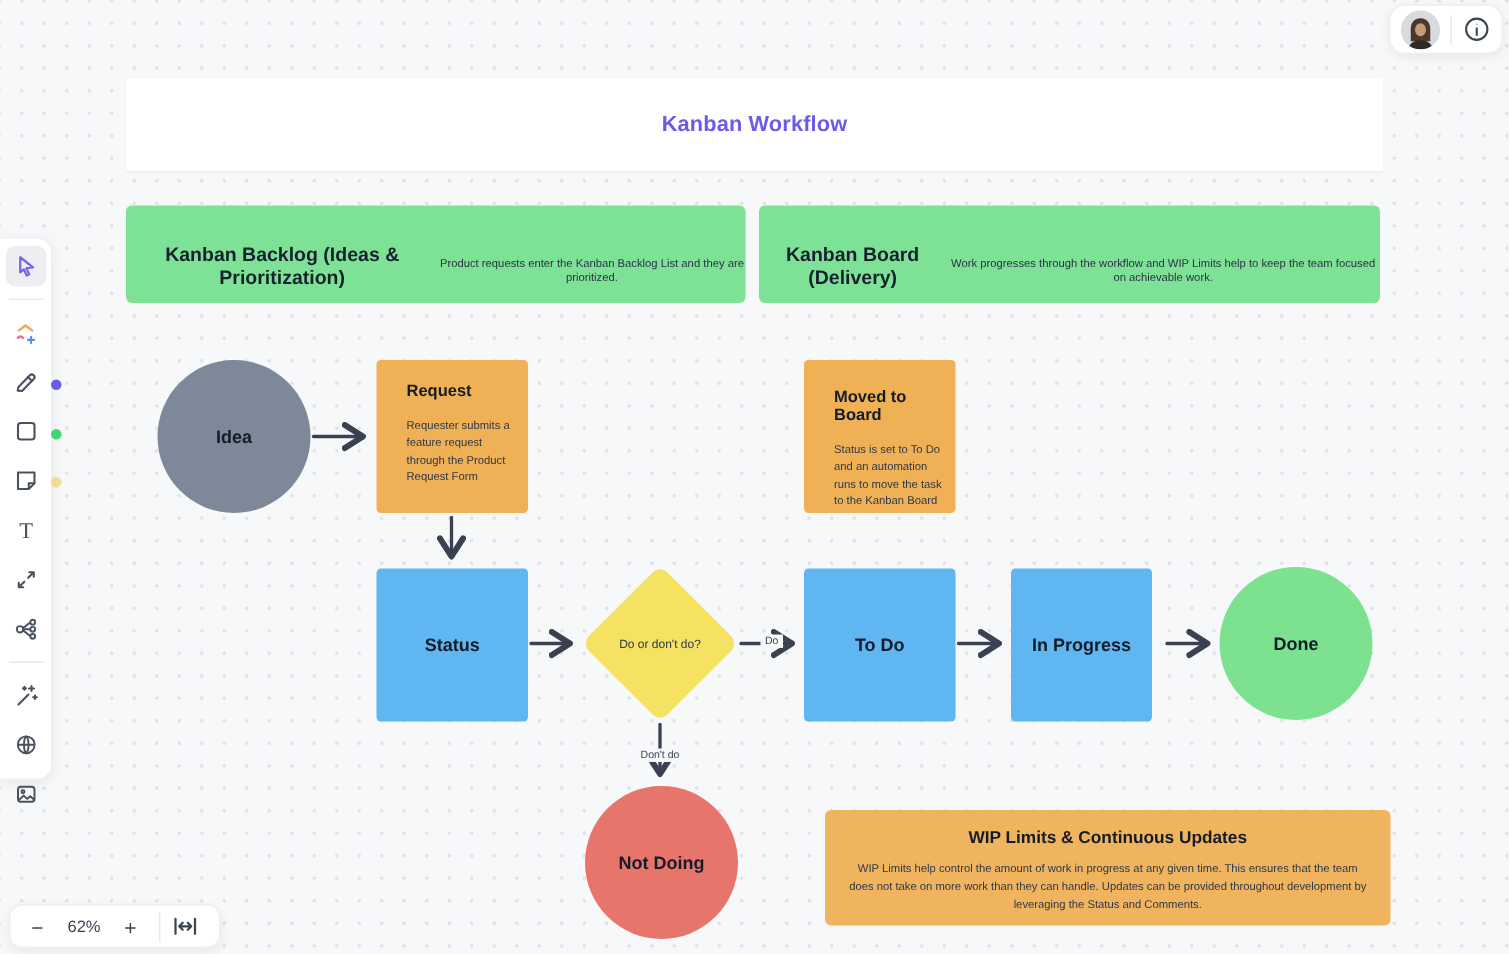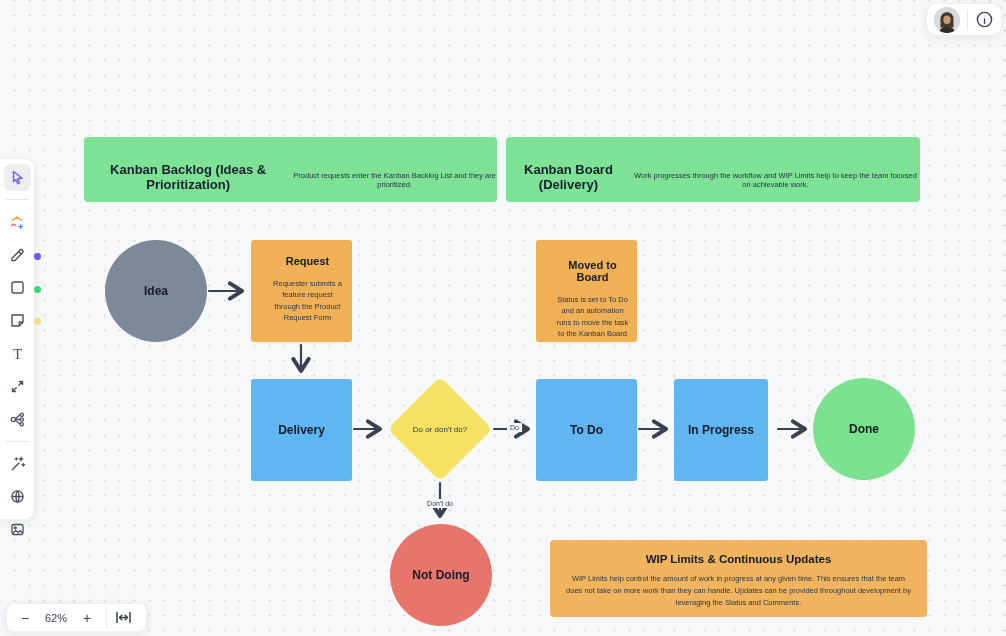--- a/index.html
+++ b/index.html
@@ -48,21 +48,21 @@
   .rect-node {
     border-radius:3px; display:flex; align-items:center; justify-content:center;
     font-size:12px; font-weight:bold; color:#141B29;
   }
   .blue { background:#60B6F0; }
   .r-backlog    { left:251px; top:379px; width:101px; height:102px; }
   .r-todo       { left:536px; top:379px; width:101px; height:102px; }
   .r-inprogress { left:674px; top:379px; width:94px; height:102px; }
 
   .card-node {
-    background:#F0B156; border-radius:3px; text-align:center;
+    background:#F0B156; border-radius:3px; text-align:left;
     padding:15px 8px 0 20px;
   }
   .card-node .ctitle { font-size:11px; font-weight:bold; color:#141B29; }
   .card-node .cbody  { margin-top:11px; font-size:7.5px; line-height:1.5; color:#2E3748; }
   .n-request { left:251px; top:240px; width:101px; height:102px; }
   .n-moved   { left:536px; top:240px; width:101px; height:102px; padding-top:19px; }
 
   .diamond-wrap { left:388px; top:377px; width:104px; height:104px; }
   .diamond-shape {
     position:absolute; left:15px; top:15px; width:74px; height:74px;
@@ -145,20 +145,23 @@
       <line x1="209" y1="291" x2="242" y2="291" marker-end="url(#ah)"></line>
       <line x1="301" y1="345" x2="301" y2="371" marker-end="url(#ah)"></line>
       <line x1="354" y1="429" x2="380" y2="429" marker-end="url(#ah)"></line>
       <line x1="494" y1="429" x2="528" y2="429" marker-end="url(#ah)"></line>
       <line x1="639" y1="429" x2="666" y2="429" marker-end="url(#ah)"></line>
       <line x1="778" y1="429" x2="805" y2="429" marker-end="url(#ah)"></line>
       <line x1="440" y1="483" x2="440" y2="516" marker-end="url(#ah)"></line>
     </g>
   </svg>
 
+  <div class="abs title-banner">
+    <span>Kanban Workflow</span>
+  </div>
 
   <div class="abs section-box section-left">
     <div class="stitle">Kanban Backlog (Ideas &amp; Prioritization)</div>
     <div class="ssub">Product requests enter the Kanban Backlog List and they are prioritized.</div>
   </div>
   <div class="abs section-box section-right">
     <div class="stitle">Kanban Board (Delivery)</div>
     <div class="ssub">Work progresses through the workflow and WIP Limits help to keep the team focused on achievable work.</div>
   </div>
 
@@ -170,21 +173,21 @@
     <div class="ctitle">Request</div>
     <div class="cbody">Requester submits a feature request through the Product Request Form</div>
   </div>
 
   <div class="abs card-node n-moved">
     <div class="ctitle">Moved to Board</div>
     <div class="cbody">Status is set to To Do and an automation runs to move the task to the Kanban Board</div>
   </div>
 
   <div class="abs rect-node blue r-backlog">
-    <span>Delivery</span>
+    <span>Status</span>
   </div>
 
   <div class="abs diamond-wrap">
     <div class="diamond-shape"></div>
     <div class="diamond-label">Do or don't do?</div>
   </div>
 
   <div class="abs rect-node blue r-todo">
     <span>To Do</span>
   </div>

